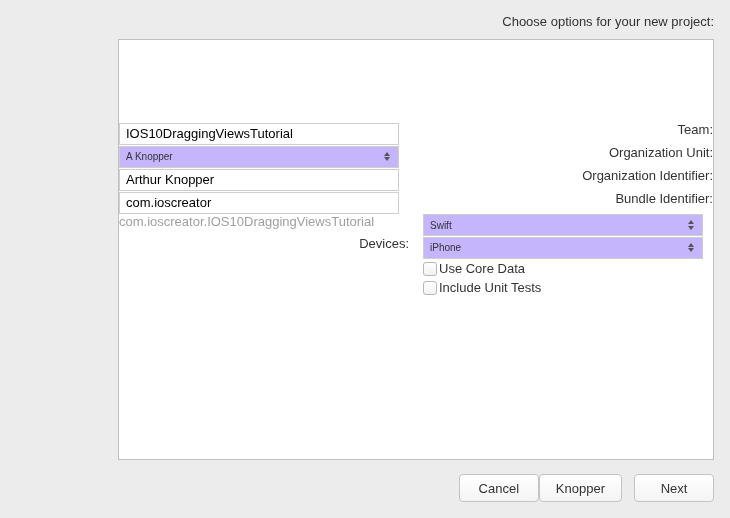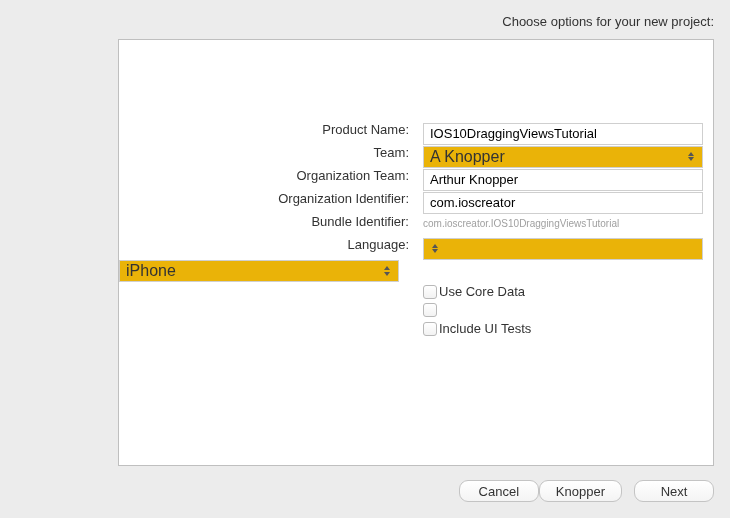--- a/index.html
+++ b/index.html
@@ -56,23 +56,23 @@
       border: 1px solid #cfcfcf;
       padding: 2px 6px;
       font-size: 13px;
       font-family: inherit;
       outline: none;
     }
     .select {
       width: 280px;
       height: 22px;
       border: 1px solid #cfcfcf;
-      background: #eab308;
+      background: #c4b5fd;
       padding: 2px 6px;
-      font-size: 16px;
+      font-size: 10px;
       display: flex;
       align-items: center;
       justify-content: space-between;
       cursor: default;
       position: relative;
     }
     .select-text {
       flex: 1;
     }
     .select-arrows {
@@ -93,21 +93,21 @@
     }
     .arrow-down {
       width: 0;
       height: 0;
       border-left: 3.5px solid transparent;
       border-right: 3.5px solid transparent;
       border-top: 4px solid #555;
     }
     .readonly-value {
       color: #a0a0a0;
-      font-size: 10px;
+      font-size: 13px;
     }
     .checkbox-group {
       grid-column: 2;
       display: flex;
       flex-direction: column;
       gap: 4px;
       padding-top: 2px;
     }
     .checkbox-row {
       display: flex;
@@ -125,105 +125,102 @@
       display: flex;
       justify-content: space-between;
       margin-top: 14px;
     }
     .button-group {
       display: flex;
       gap: 12px;
     }
     .btn {
       min-width: 80px;
-      height: 22px;
+      height: 28px;
       border: 1px solid #c4c4c4;
-      border-radius: 9px;
+      border-radius: 4px;
       background: linear-gradient(#ffffff, #f4f4f4);
       font-size: 13px;
       color: #333;
       padding: 0 16px;
       display: flex;
       align-items: center;
       justify-content: center;
       cursor: default;
     }
   </style>
 </head>
 <body>
 
 <div class="dialog">
   <div class="heading">Choose options for your new project:</div>
 
   <div class="panel">
     <div class="form">
 
-      <div class="label">Product Name:</div>
       <div class="field">
         <input type="text" value="IOS10DraggingViewsTutorial" style="">
       </div>
 
       <div class="label">Team:</div>
       <div class="field">
         <div class="select">
           <span class="select-text">A Knopper</span>
           <span class="select-arrows">
             <span class="arrow-up"></span>
             <span class="arrow-down"></span>
           </span>
         </div>
       </div>
 
-      <div class="label">Organization Team:</div>
+      <div class="label">Organization Unit:</div>
       <div class="field">
         <input type="text" value="Arthur Knopper" style="">
       </div>
 
       <div class="label">Organization Identifier:</div>
       <div class="field">
         <input type="text" value="com.ioscreator" style="">
       </div>
 
       <div class="label">Bundle Identifier:</div>
       <div class="field">
         <span class="readonly-value">com.ioscreator.IOS10DraggingViewsTutorial</span>
       </div>
 
-      <div class="label">Language:</div>
       <div class="field">
         <div class="select">
+          <span class="select-text">Swift</span>
           <span class="select-arrows">
             <span class="arrow-up"></span>
             <span class="arrow-down"></span>
           </span>
         </div>
       </div>
 
+      <div class="label">Devices:</div>
       <div class="field">
         <div class="select">
           <span class="select-text">iPhone</span>
           <span class="select-arrows">
             <span class="arrow-up"></span>
             <span class="arrow-down"></span>
           </span>
         </div>
       </div>
 
       <div></div>
       <div class="checkbox-group">
         <div class="checkbox-row">
           <div class="checkbox"></div>
           <span>Use Core Data</span>
         </div>
         <div class="checkbox-row">
           <div class="checkbox"></div>
-        </div>
-        <div class="checkbox-row">
-          <div class="checkbox"></div>
-          <span>Include UI Tests</span>
+          <span>Include Unit Tests</span>
         </div>
       </div>
 
     </div>
   </div>
 
   <div class="button-bar">
     <div class="button-group">
       <div class="btn">Cancel</div>
     </div>

